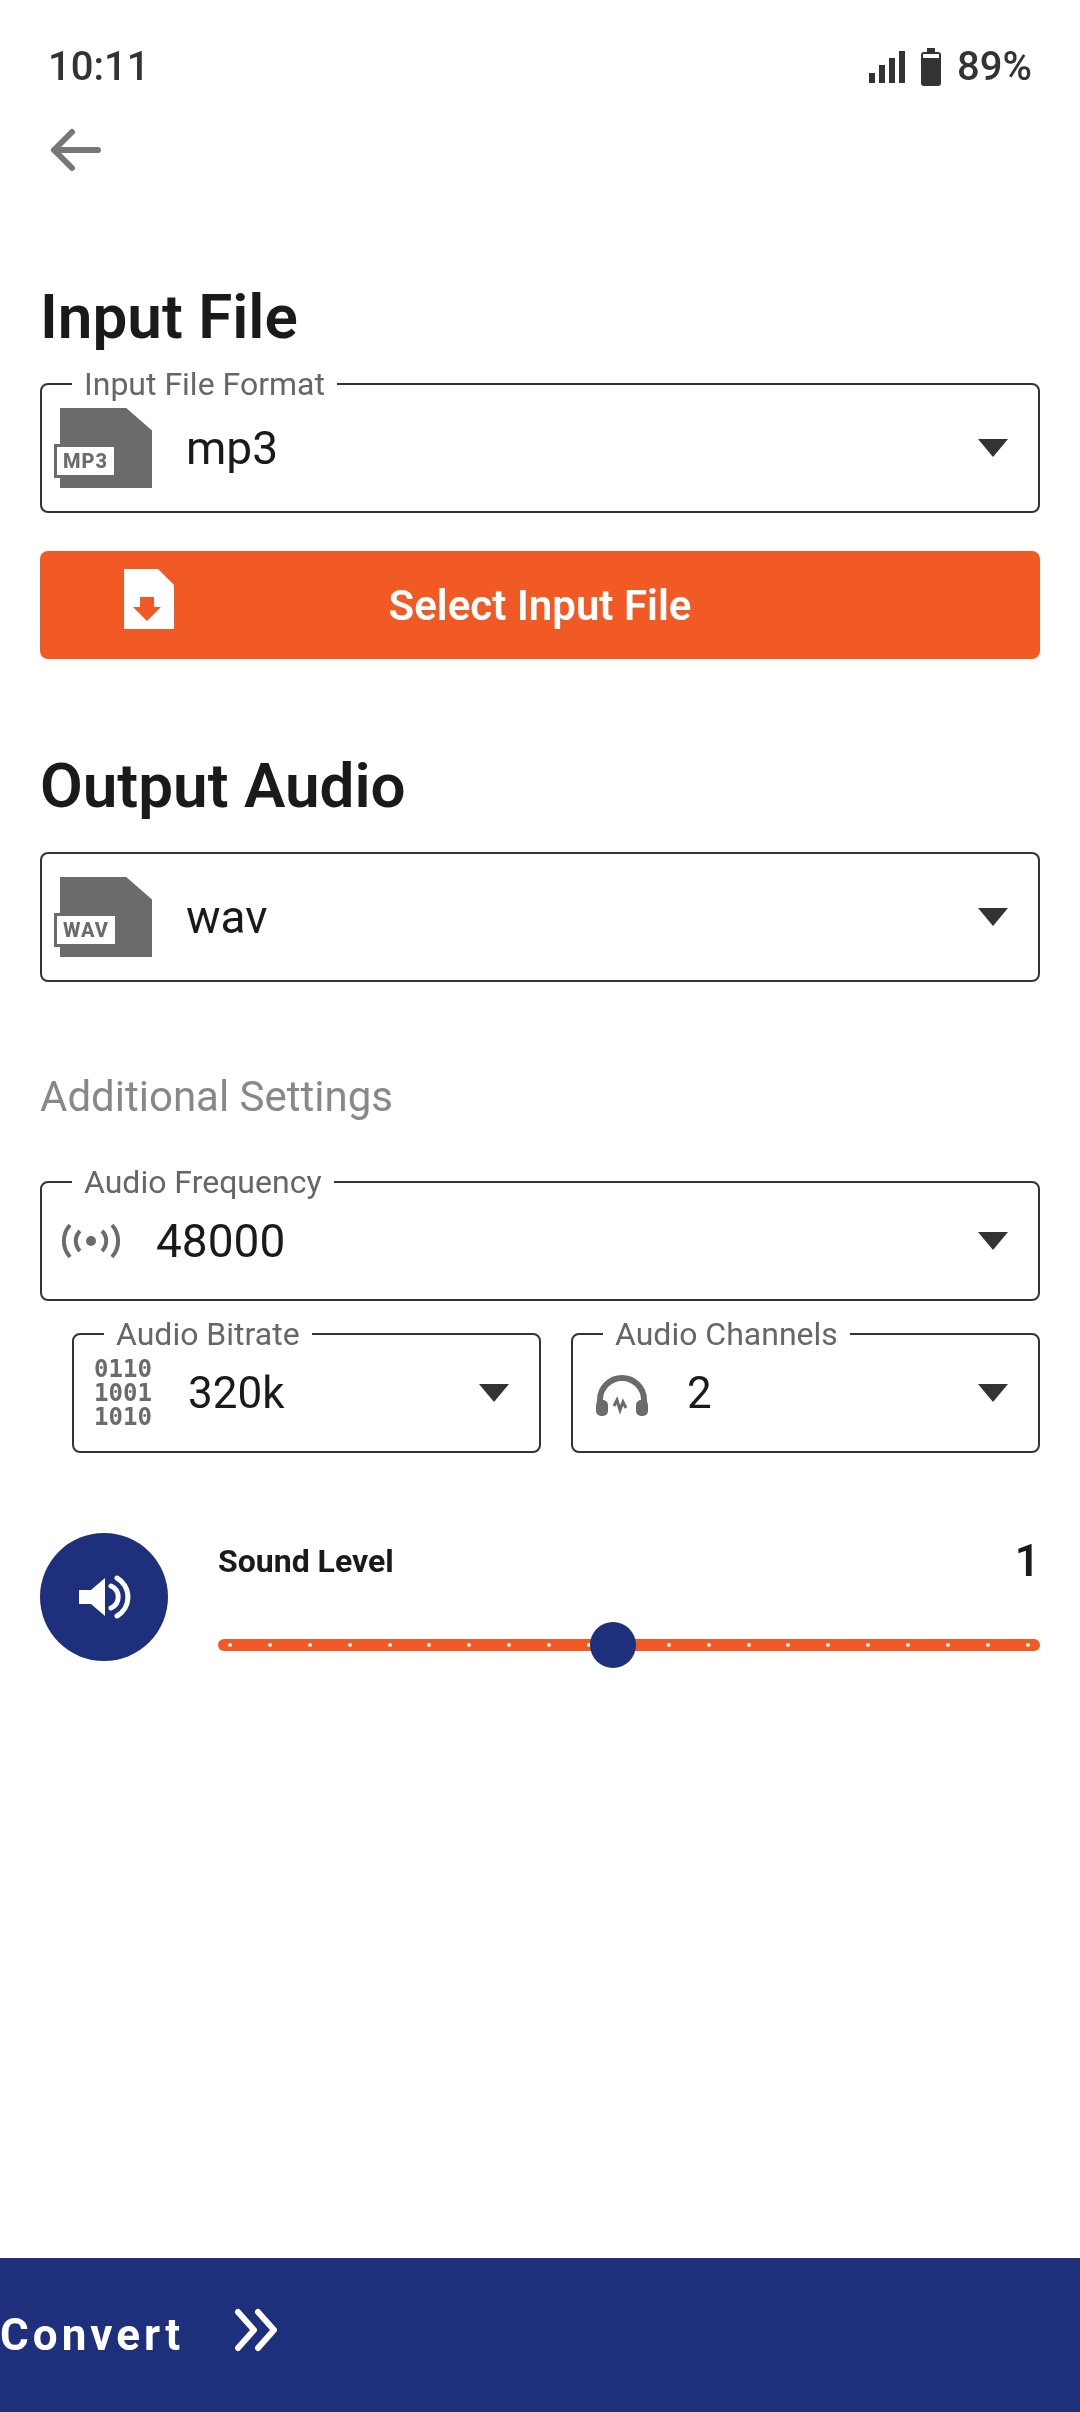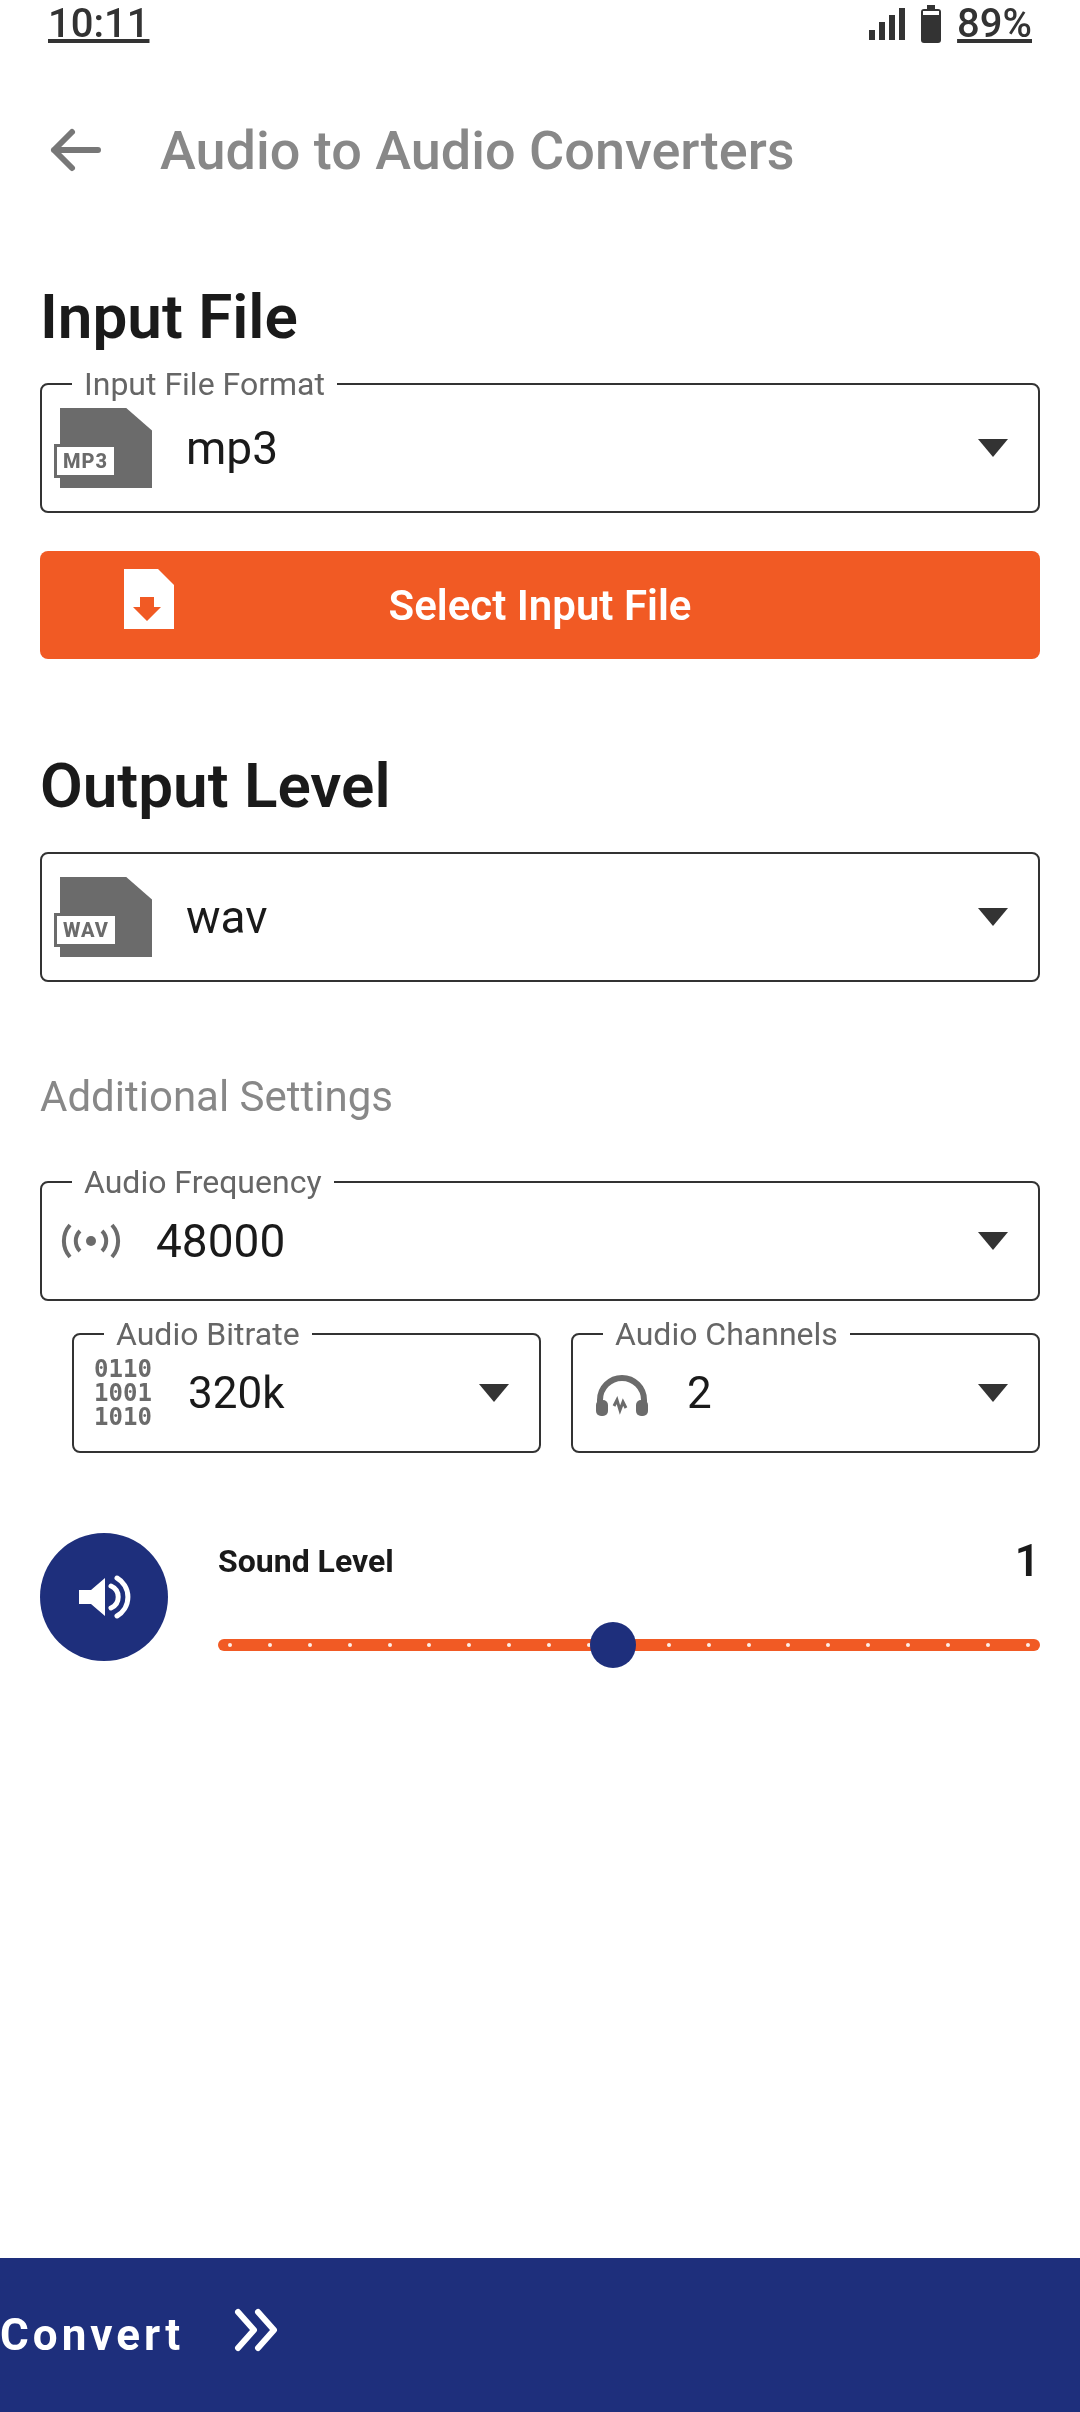--- a/index.html
+++ b/index.html
@@ -1,19 +1,19 @@
 <!DOCTYPE html>
 <html><head>
   <meta charset="utf-8">
   <style>
     * { margin: 0; padding: 0; box-sizing: border-box; font-family: -apple-system, BlinkMacSystemFont, 'Segoe UI', Roboto, sans-serif; }
     body { width: 1080px; height: 2412px; background: #ffffff; display: flex; flex-direction: column; }
     
     
-    .status-bar { height: 90px; display: flex; align-items: flex-start; justify-content: space-between; padding: 0 48px; font-size: 40px; font-weight: 500; color: #333; text-decoration: underline; }
+    .status-bar { height: 90px; display: flex; align-items: flex-end; justify-content: space-between; padding: 0 48px; font-size: 40px; font-weight: 500; color: #333; }
     .status-right { display: flex; align-items: center; gap: 14px; }
     .signal-icon svg, .battery-icon svg { display: block; }
     
     
     .app-header { height: 120px; display: flex; align-items: center; gap: 50px; padding: 0 40px; }
     .back-arrow { width: 70px; height: 70px; display: flex; align-items: center; justify-content: center; }
     .header-title { font-size: 54px; font-weight: 500; color: #888; }
     
     
     .content { flex: 1; padding: 30px 40px 0; display: flex; flex-direction: column; }
@@ -85,21 +85,20 @@
     <span>89%</span>
   </div>
 </div>
 
 <div class="app-header">
   <div class="back-arrow">
     <svg width="58" height="58" viewBox="0 0 58 58">
       <path d="M52 29 H8 M8 29 L26 11 M8 29 L26 47" stroke="#777" stroke-width="6" fill="none" stroke-linecap="round" stroke-linejoin="round"></path>
     </svg>
   </div>
-  <div class="header-title">Audio to Audio Converters</div>
 </div>
 
 <div class="content">
 
   <h2 class="section-title">Input File</h2>
 
   <div class="field-group">
     <span class="field-legend">Input File Format</span>
     <div class="field-icon">
       <div class="file-chip">
@@ -114,21 +113,21 @@
   <div class="select-file-btn">
     <span class="select-file-icon">
       <svg width="58" height="66" viewBox="0 0 58 66">
         <path d="M4 2 H38 L54 18 V62 H4 Z" fill="#fff"></path>
         <path d="M20 30 h14 v10 l7 0 -14 14 -14 -14 7 0 z" fill="#f15a24"></path>
       </svg>
     </span>
     <span>Select Input File</span>
   </div>
 
-  <h2 class="section-title" style="margin-top:90px">Output Level</h2>
+  <h2 class="section-title" style="margin-top:90px">Output Audio</h2>
 
   <div class="field-group">
     <div class="field-icon">
       <div class="file-chip">
         <div class="file-body"></div>
         <div class="file-tag">WAV</div>
       </div>
     </div>
     <div class="field-value">wav</div>
     <div class="chevron-down"></div>

